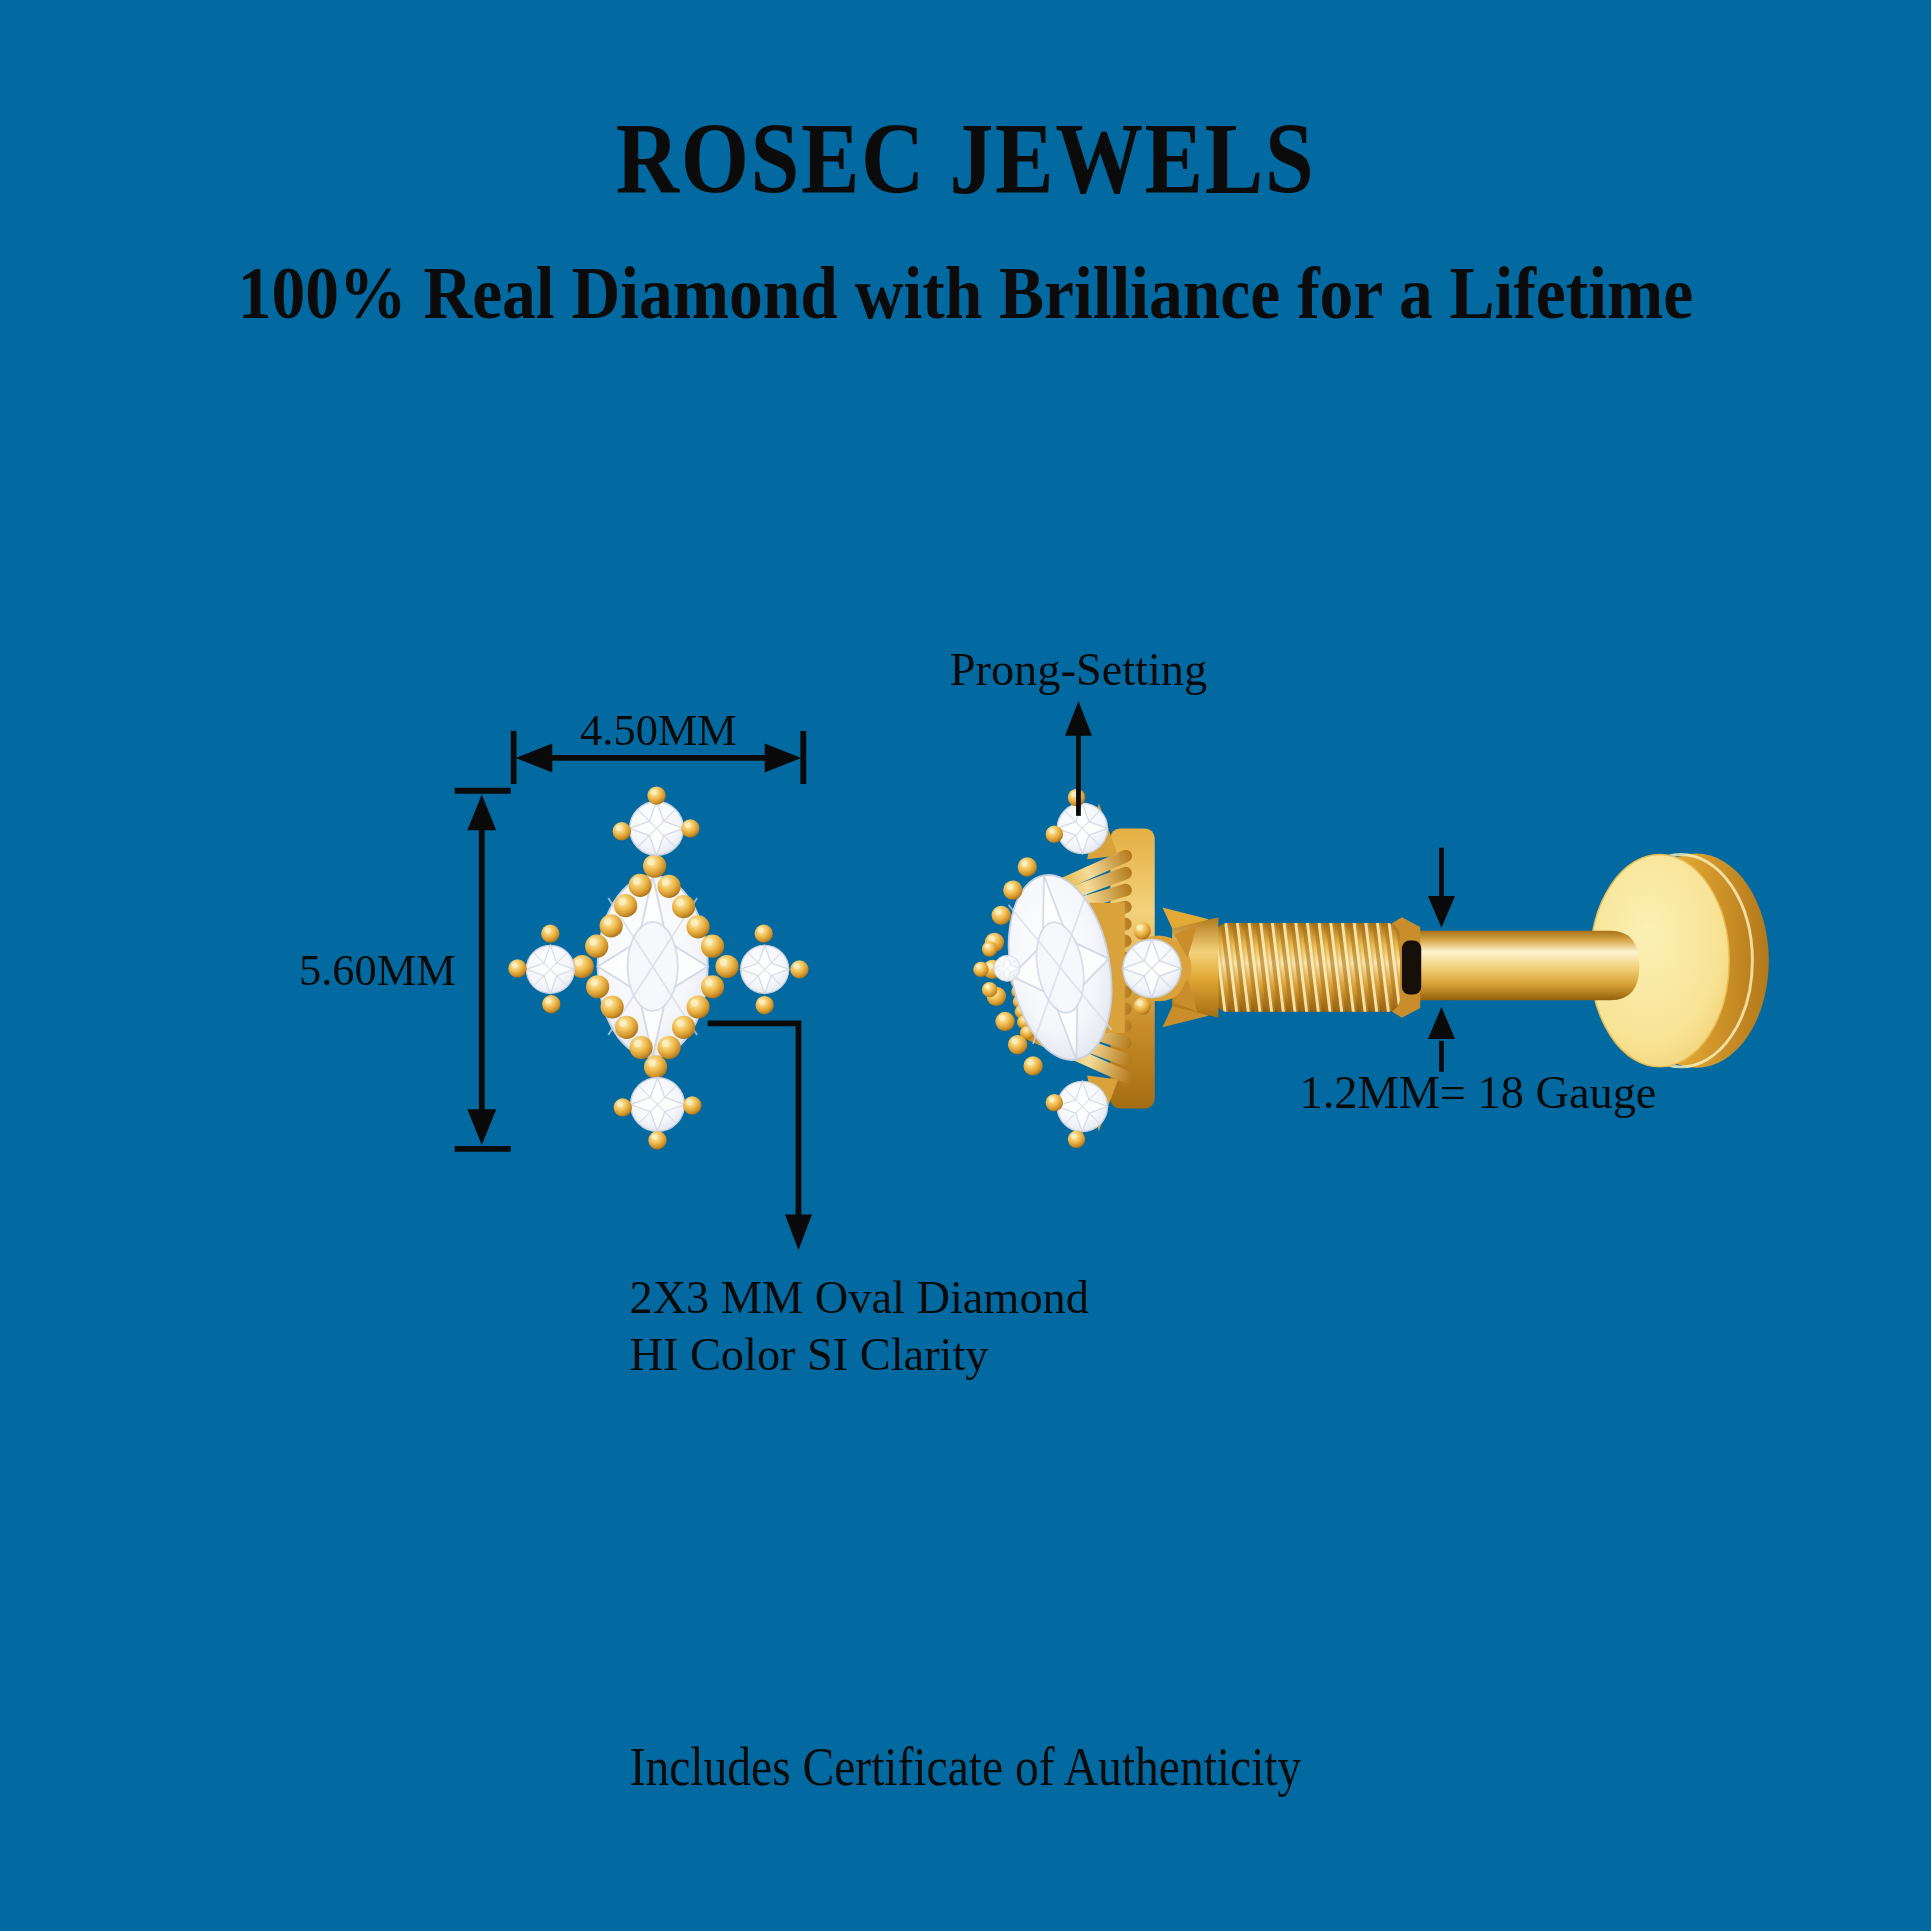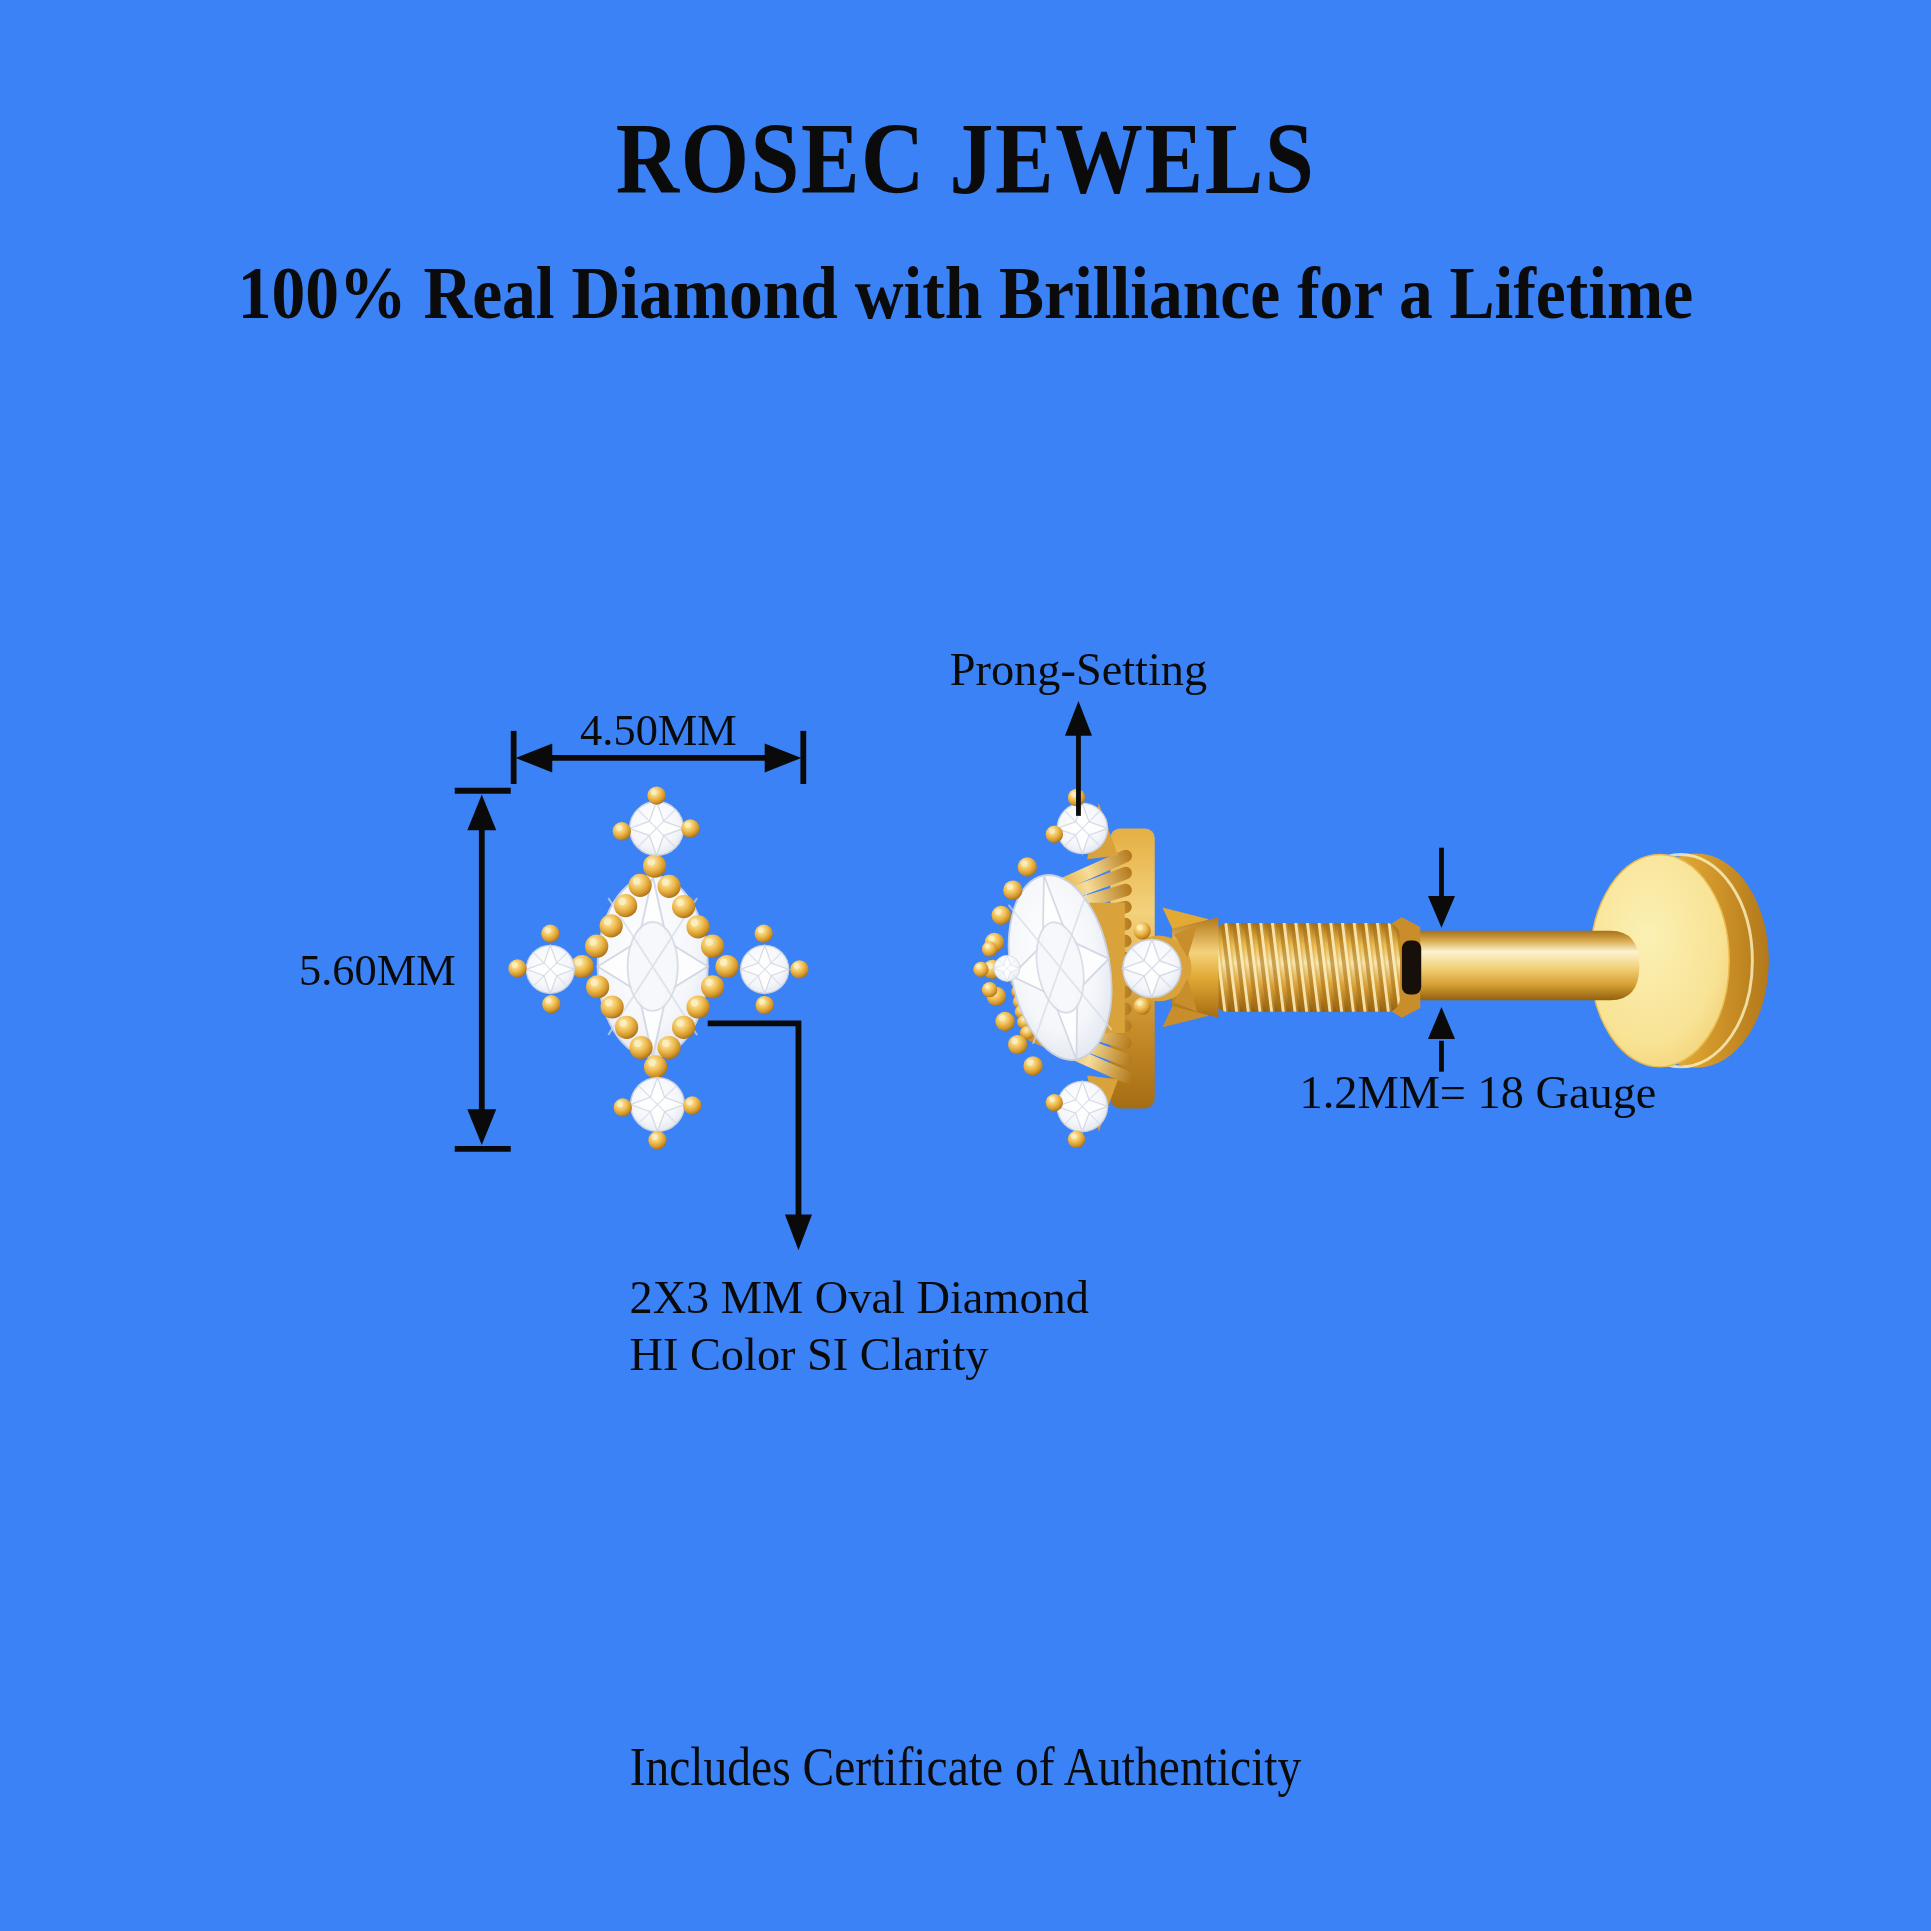--- a/index.html
+++ b/index.html
@@ -1,16 +1,16 @@
 <!DOCTYPE html>
 <html><head>
 <meta charset="utf-8">
 <style>
   html,body{margin:0;padding:0;background:#ffffff;}
-  .canvas{position:relative;width:1931px;height:1931px;background:#3b82f6;overflow:hidden;
+  .canvas{position:relative;width:1931px;height:1931px;background:#0369a1;overflow:hidden;
           font-family:"Liberation Serif","DejaVu Serif",serif;color:#0b0b0b;}
   .hdr{position:absolute;left:0;width:1931px;text-align:center;line-height:1;white-space:nowrap;}
   .brand{top:108px;font-size:102px;font-weight:bold;letter-spacing:1.9px;transform:scaleX(.86);}
   .tagline{top:255px;font-size:75px;font-weight:bold;letter-spacing:0px;transform:scaleX(.90);}
   .footnote{top:1740px;font-size:54px;font-weight:normal;transform:scaleX(.88);}
   svg{position:absolute;left:0;top:0;}
   svg text{font-family:"Liberation Serif","DejaVu Serif",serif;fill:#0a0a0a;}
   .ann{stroke:#0a0a0a;fill:none;}
 </style>
 </head>

